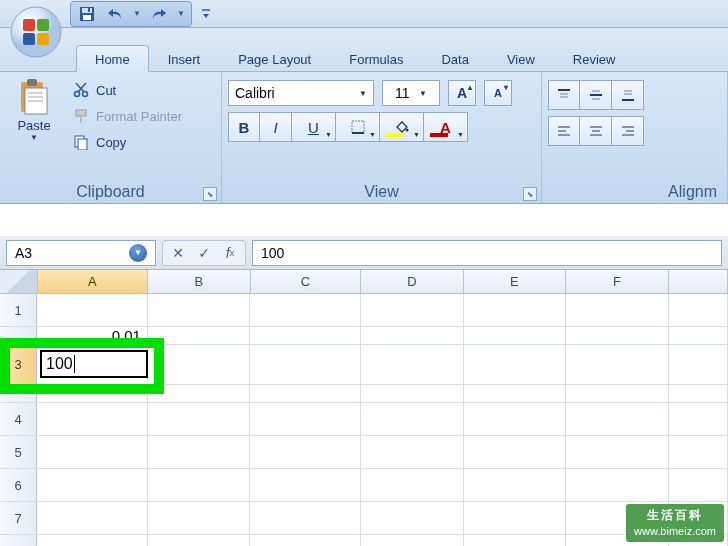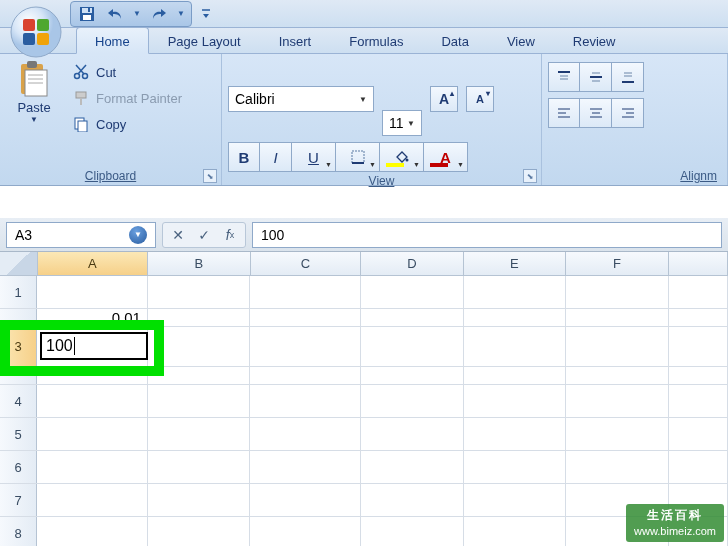--- a/index.html
+++ b/index.html
@@ -8,47 +8,47 @@
   
   .titlebar { height: 28px; background: linear-gradient(#dfe9f5,#cddff1); border-bottom:1px solid #9ab3d5; display:flex; align-items:center; padding-left:4px; }
   .office-orb { width:52px; height:52px; position:absolute; left:10px; top:6px; z-index:20; }
   .office-orb svg { width:52px; height:52px; }
   .qat { display:flex; align-items:center; gap:2px; margin-left:66px; }
   .qat-panel { background:linear-gradient(#c4d8ef,#a9c6e7); border:1px solid #7a9cc6; border-radius:4px; padding:2px 6px; display:flex; align-items:center; gap:8px; }
   .qat-btn { width:20px; height:20px; display:flex; align-items:center; justify-content:center; cursor:pointer; }
   .qat-drop { width:12px; height:20px; display:flex; align-items:center; justify-content:center; margin-left:6px; }
 
   
-  .tabrow { height:26px; background:linear-gradient(#dfe9f5,#cddff1); display:flex; align-items:flex-end; padding-left:76px; border-bottom:1px solid #9ab3d5; position:relative; }
+  .tabrow { height:44px; background:linear-gradient(#dfe9f5,#cddff1); display:flex; align-items:flex-end; padding-left:76px; border-bottom:1px solid #9ab3d5; position:relative; }
   .tab { padding:6px 18px 4px; font-size:13px; color:#1f3b73; cursor:pointer; border:1px solid transparent; position:relative; top:1px; }
   .tab.active { background:linear-gradient(#e8f1fb,#d7e6f7); border:1px solid #9ab3d5; border-bottom:1px solid #d7e6f7; border-radius:4px 4px 0 0; color:#15428b; font-weight:400; }
 
   
   .ribbon { height:132px; background:linear-gradient(#d7e6f7,#c2d8ef); border-bottom:1px solid #8fa9c9; display:flex; }
   .group { border-right:1px solid #a9c1de; padding:4px 6px 2px; display:flex; flex-direction:column; justify-content:space-between; position:relative; }
   .group-body { flex:1; display:flex; gap:6px; }
-  .group-label { font-size:12px; color:#3b5a85; text-align:center; padding:2px 0 0; position:relative;text-decoration:underline; }
+  .group-label { font-size:16px; color:#3b5a85; text-align:center; padding:2px 0 0; position:relative; }
   .group-dlg { position:absolute; right:4px; bottom:2px; width:14px; height:14px; border:1px solid #8fa9c9; background:#e8f1fb; font-size:8px; color:#5a7aa3; display:flex; align-items:center; justify-content:center; }
 
   
   .paste-col { display:flex; flex-direction:column; align-items:center; width:56px; padding-top:2px; }
   .paste-icon { width:38px; height:38px; }
   .paste-label { font-size:13px; color:#1f3b73; margin-top:2px; }
   .paste-drop { font-size:8px; color:#1f3b73; }
   .clip-col { display:flex; flex-direction:column; gap:6px; padding-top:4px; }
   .clip-item { display:flex; align-items:center; gap:6px; font-size:13px; color:#1f3b73; cursor:pointer; padding:1px 4px; }
   .clip-item.disabled { color:#8a9bb0; }
   .clip-icon { width:18px; height:18px; display:flex; align-items:center; justify-content:center; }
 
   
   .font-rows { display:flex; flex-direction:column; gap:6px; padding-top:4px; }
   .row1 { display:flex; gap:8px; align-items:center; }
   .font-name { width:146px; height:26px; background:#fff; border:1px solid #8fa9c9; display:flex; align-items:center; padding:0 6px; font-size:14px; }
   .font-name .dd { margin-left:auto; font-size:8px; color:#333; }
-  .font-size { width:40px; height:26px; background:#fff; border:1px solid #8fa9c9; display:flex; align-items:center; padding:0 6px; font-size:14px;margin-top:48px; }
+  .font-size { width:58px; height:26px; background:#fff; border:1px solid #8fa9c9; display:flex; align-items:center; padding:0 12px; font-size:14px; }
   .font-size .dd { margin-left:auto; font-size:8px; color:#333; }
   .tinybtn { border:1px solid #8fa9c9; background:linear-gradient(#f3f8fe,#dce9f7); display:flex; align-items:center; justify-content:center; cursor:pointer; }
   .grow-btn { width:28px; height:26px; font-size:14px; font-weight:bold; color:#1f3b73; position:relative; }
   .grow-btn sup { font-size:8px; position:absolute; top:2px; right:3px; }
   .row2 { display:flex; gap:0; align-items:center; }
   .fmt-btn { width:32px; height:30px; border:1px solid #8fa9c9; background:linear-gradient(#f3f8fe,#dce9f7); display:flex; align-items:center; justify-content:center; cursor:pointer; font-size:15px; color:#1f3b73; position:relative; }
   .fmt-btn + .fmt-btn { border-left:none; }
   .fmt-btn .dd { font-size:7px; position:absolute; right:3px; bottom:3px; color:#333; }
   .split-btn { width:44px; }
   .color-bar { position:absolute; bottom:4px; left:6px; width:18px; height:4px; }
@@ -139,22 +139,22 @@
       </defs>
     <rect x="13" y="13" width="12" height="12" fill="#d9432f" rx="2"></rect>
     <rect x="27" y="13" width="12" height="12" fill="#4ea72e" rx="2"></rect>
     <rect x="13" y="27" width="12" height="12" fill="#2a5da0" rx="2"></rect>
     <rect x="27" y="27" width="12" height="12" fill="#f0a30a" rx="2"></rect>
   </svg>
 </div>
 
 <div class="tabrow">
   <div class="tab active">Home</div>
+  <div class="tab">Insert</div>
   <div class="tab">Page Layout</div>
-  <div class="tab">Insert</div>
   <div class="tab">Formulas</div>
   <div class="tab">Data</div>
   <div class="tab">View</div>
   <div class="tab">Review</div>
 </div>
 
 <div class="ribbon">
 
   <div class="group" style="width:222px">
     <div class="group-body">

